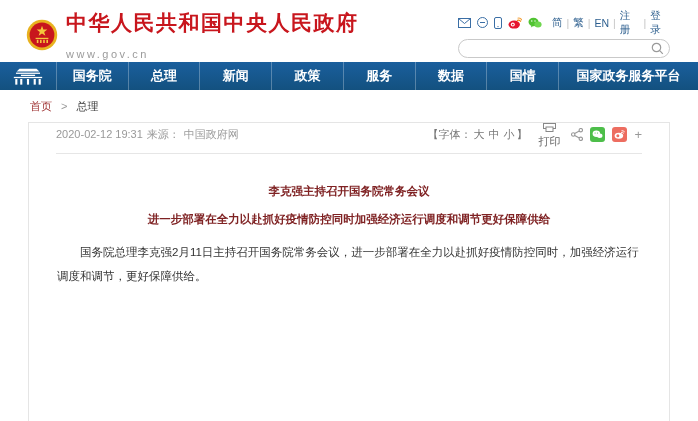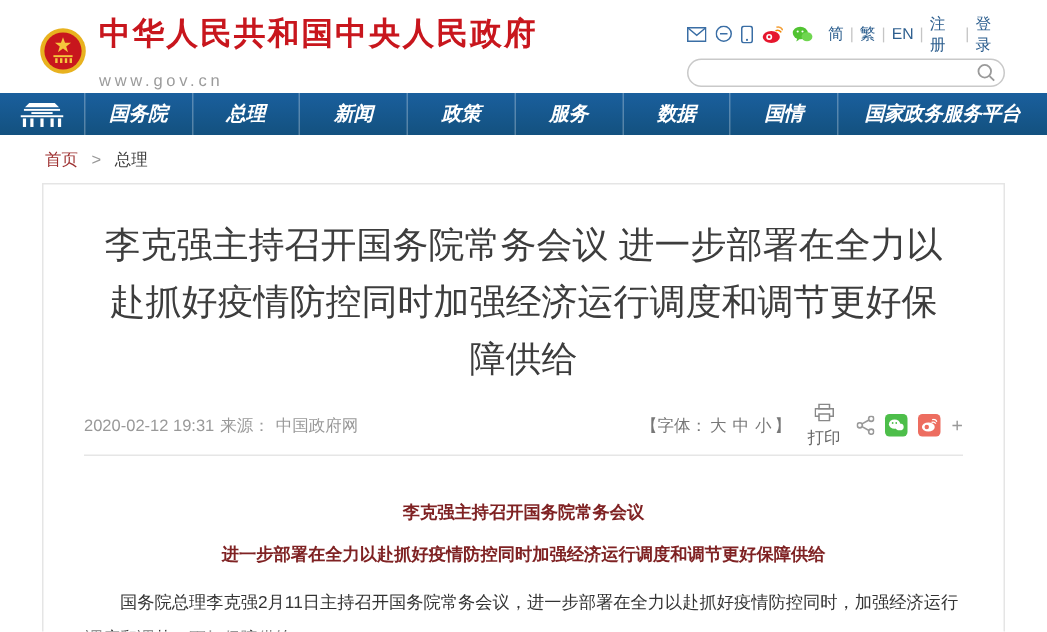--- a/index.html
+++ b/index.html
@@ -19,21 +19,21 @@
   .quick-row .icon { display:inline-flex; align-items:center; cursor:pointer; }
   .lang-links { display:inline-flex; align-items:center; gap:4px; margin-left:4px; font-size:10.5px; }
   .lang-links a { color:#2c5e8e; text-decoration:none; cursor:pointer; }
   .lang-sep { color:#c5c5c5; }
   .search-box { margin-top:9px; height:19px; border:1px solid #c9c9c9; border-radius:10px; position:relative; background:#fff; }
   .search-box input { border:0; outline:none; background:transparent; width:calc(100% - 28px); height:15px; margin:1px 0 0 10px; font-size:11px; color:#333; font-family:"Liberation Sans", sans-serif; }
   .magnifier-btn { position:absolute; right:5px; top:2px; cursor:pointer; display:inline-flex; }
   
   .nav { height:28px; background:linear-gradient(180deg,#1a5f9d 0%, #13517f 100%); display:flex; align-items:stretch; }
   .nav-home { width:56px; display:flex; align-items:center; justify-content:center; cursor:pointer; }
-  .nav-item { flex:1; display:flex; align-items:center; justify-content:center; color:#fff; font-size:13px; font-weight:bold; border-left:1px solid rgba(255,255,255,.28); cursor:pointer; white-space:nowrap;font-style:italic; }
+  .nav-item { flex:1; display:flex; align-items:center; justify-content:center; color:#fff; font-size:13px; font-weight:bold; border-left:1px solid rgba(255,255,255,.28); cursor:pointer; white-space:nowrap; }
   .nav-item.wide { flex:0 0 140px; }
   
   .breadcrumb { padding:9px 16px 7px 30px; font-size:11px; color:#999; }
   .bc-home { color:#9d2f2f; cursor:pointer; text-decoration:none; }
   .bc-sep { margin:0 6px; color:#999; }
   .bc-current { color:#3f3f3f; }
   
   .card { margin:1px 28px 0; border:1px solid #e5e5e5; background:#fff; height:305px; overflow:hidden; }
   .article-title { max-width:572px; margin:22px auto 14px; text-align:center; font-size:24px; line-height:1.58; color:#3d3d3d; font-weight:400; }
   .meta { display:flex; justify-content:space-between; align-items:center; padding:0 27px; height:22px; font-size:11px; color:#999; }
@@ -163,21 +163,20 @@
   <div class="nav-item wide">国家政务服务平台</div>
 </div>
 
 <div class="breadcrumb">
   <a class="bc-home">首页</a>
   <span class="bc-sep">&gt;</span>
   <span class="bc-current">总理</span>
 </div>
 
 <div class="card">
-  <h1 class="article-title">李克强主持召开国务院常务会议 进一步部署在全力以赴抓好疫情防控同时加强经济运行调度和调节更好保障供给</h1>
 
   <div class="meta">
     <div class="meta-left">
       <span class="meta-date">2020-02-12 19:31</span>
       <span>来源：</span>
       <span>中国政府网</span>
     </div>
     <div class="meta-right">
       <span class="font-tool">
         <span>【字体：</span><span class="font-size-opt">大</span><span class="font-size-opt">中</span><span class="font-size-opt">小</span><span>】</span>

